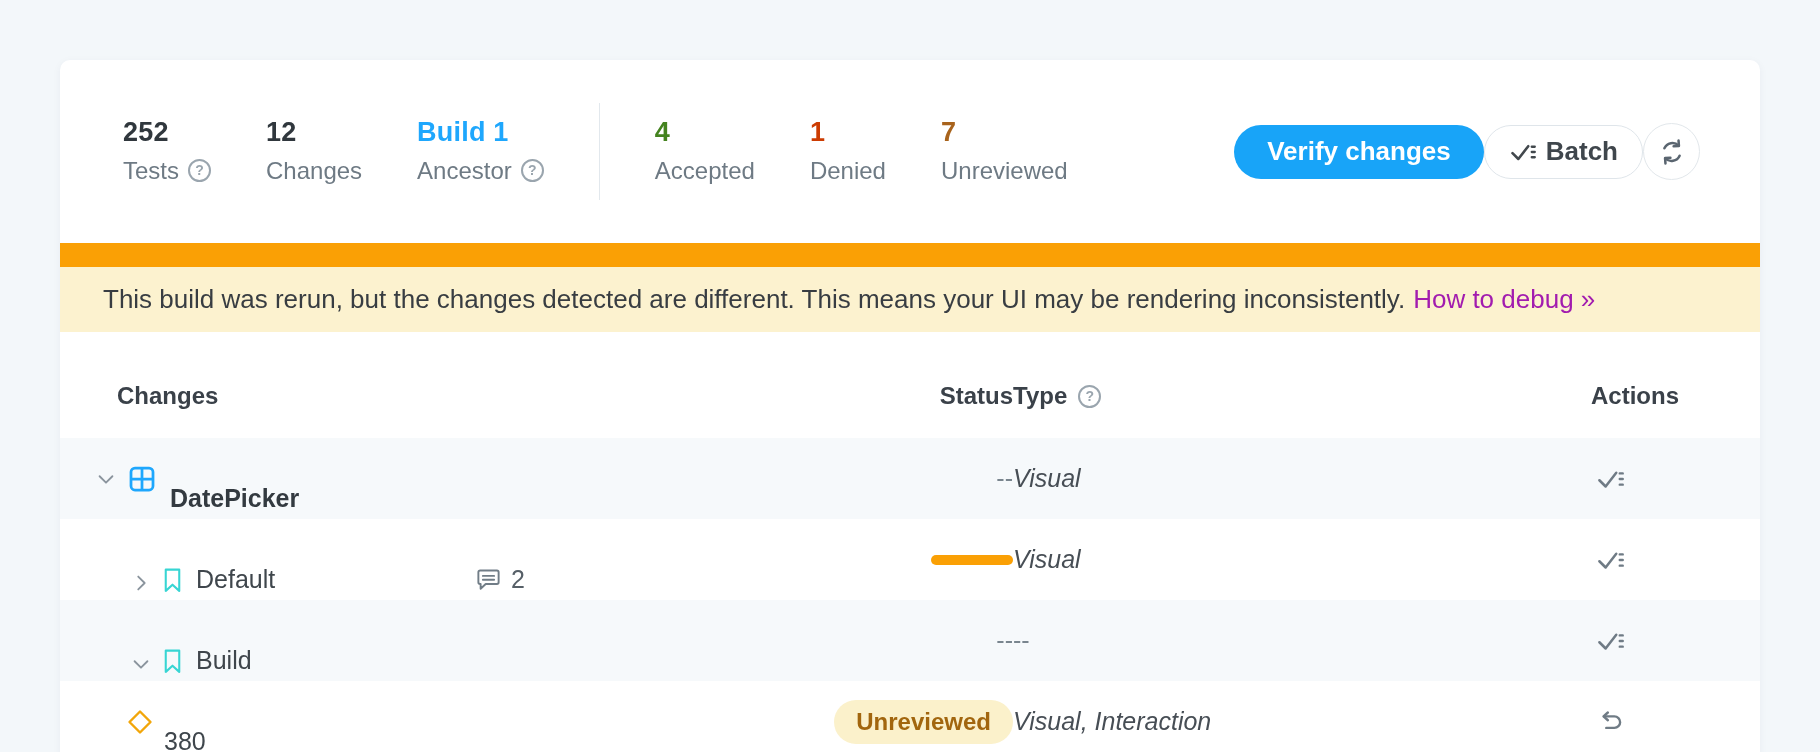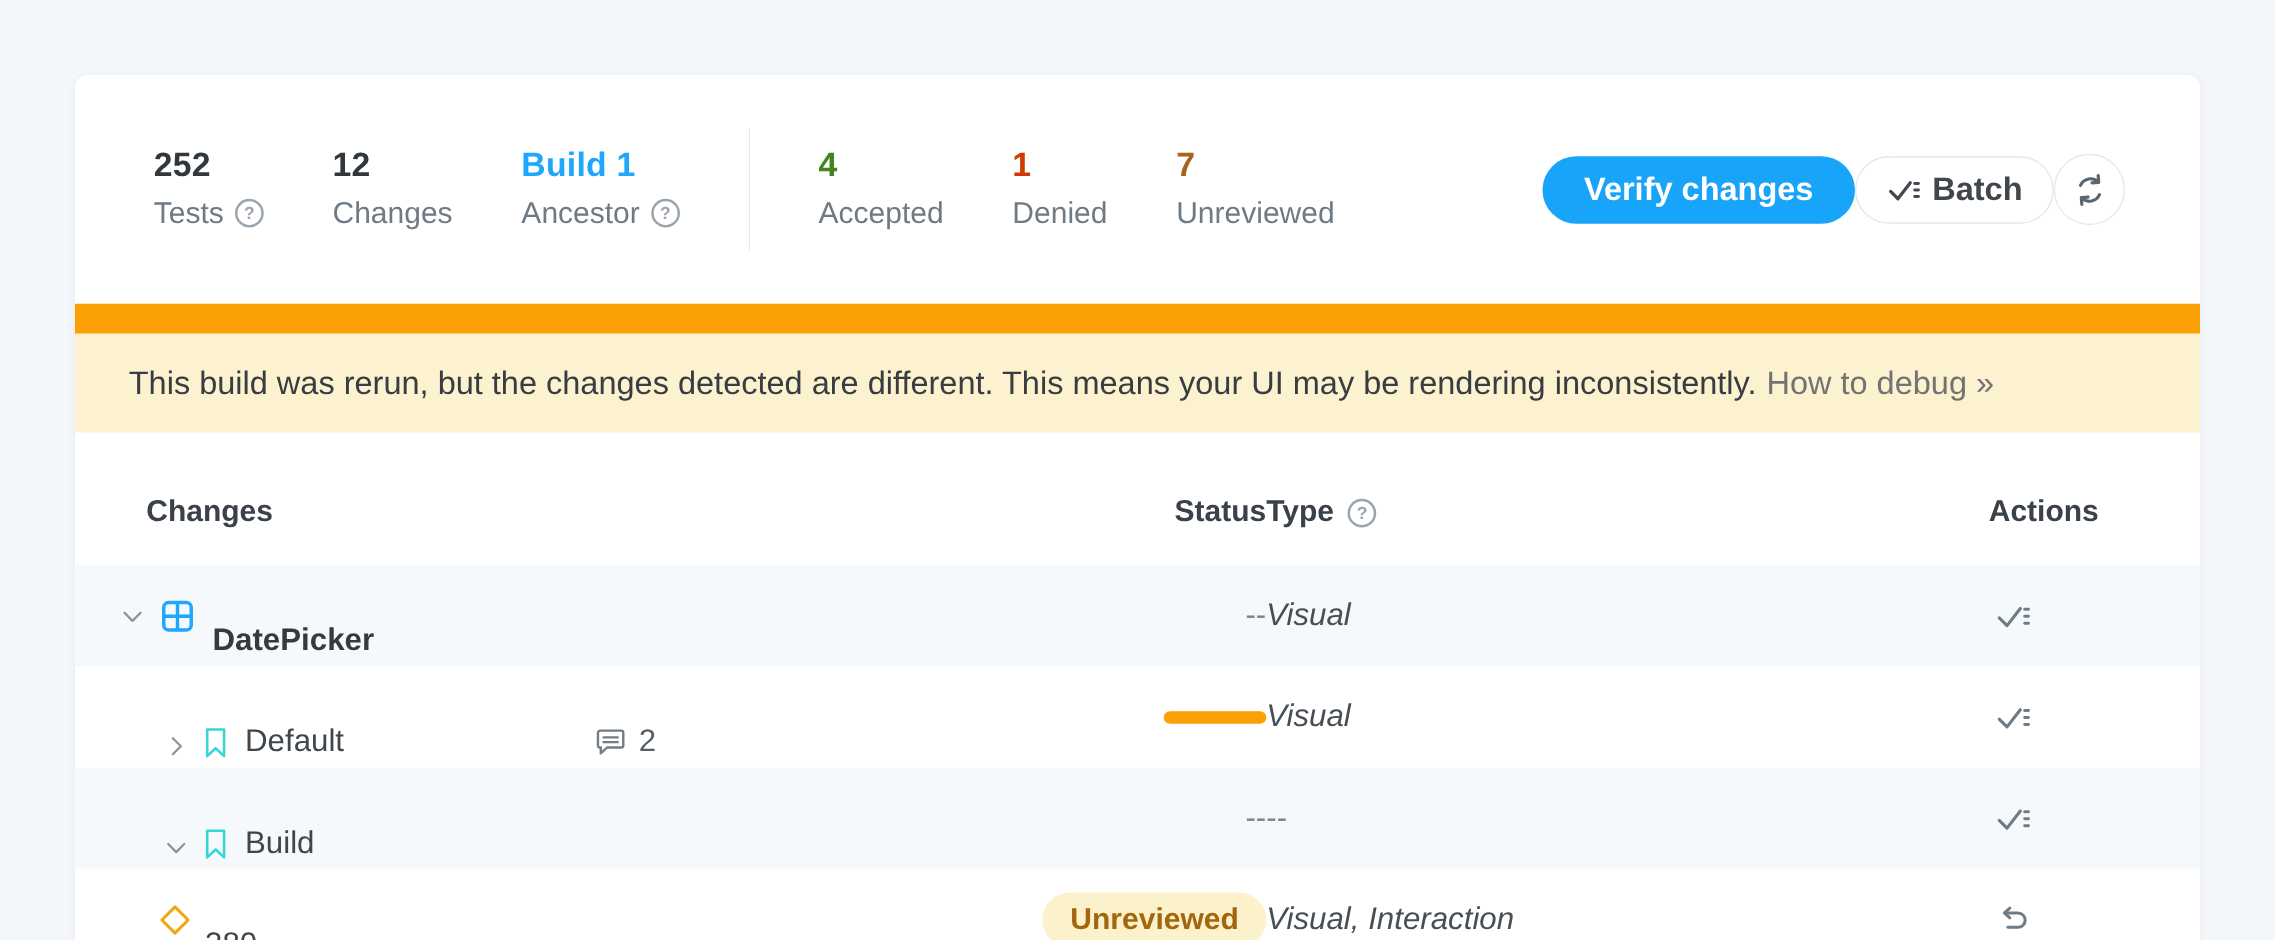--- a/index.html
+++ b/index.html
@@ -47,24 +47,24 @@
   }
   .btn-sync {
     width:57px; height:57px; border-radius:50%; box-sizing:border-box;
     background:#ffffff; border:1px solid #e2e7eb;
     display:inline-flex; align-items:center; justify-content:center; cursor:pointer;
   }
 
   
   .obar { height:24px; background:#faa005; }
   .banner {
-    height:79px; background:#fcf2cf; display:flex; align-items:center;
+    height:65px; background:#fcf2cf; display:flex; align-items:center;
     padding-left:43px; font-size:26px; color:#383d42;
   }
-  .banner a { color:#737373; text-decoration:none; margin-left:8px; cursor:pointer; }
+  .banner a { color:#a21caf; text-decoration:none; margin-left:8px; cursor:pointer; }
 
   
   .thead {
     height:106px; display:flex; align-items:flex-end; padding-bottom:28px;
     font-weight:bold; font-size:24px; color:#3a4149; box-sizing:border-box;
   }
   .c1 { width:505px; box-sizing:border-box; display:flex; align-items:center; flex:none; }
   .c2 { width:448px; box-sizing:border-box; display:flex; align-items:center; flex:none;justify-content:flex-end; }
   .c3 { width:578px; box-sizing:border-box; display:flex; align-items:center; flex:none; }
   .c4 { flex:1; display:flex; align-items:center; }

